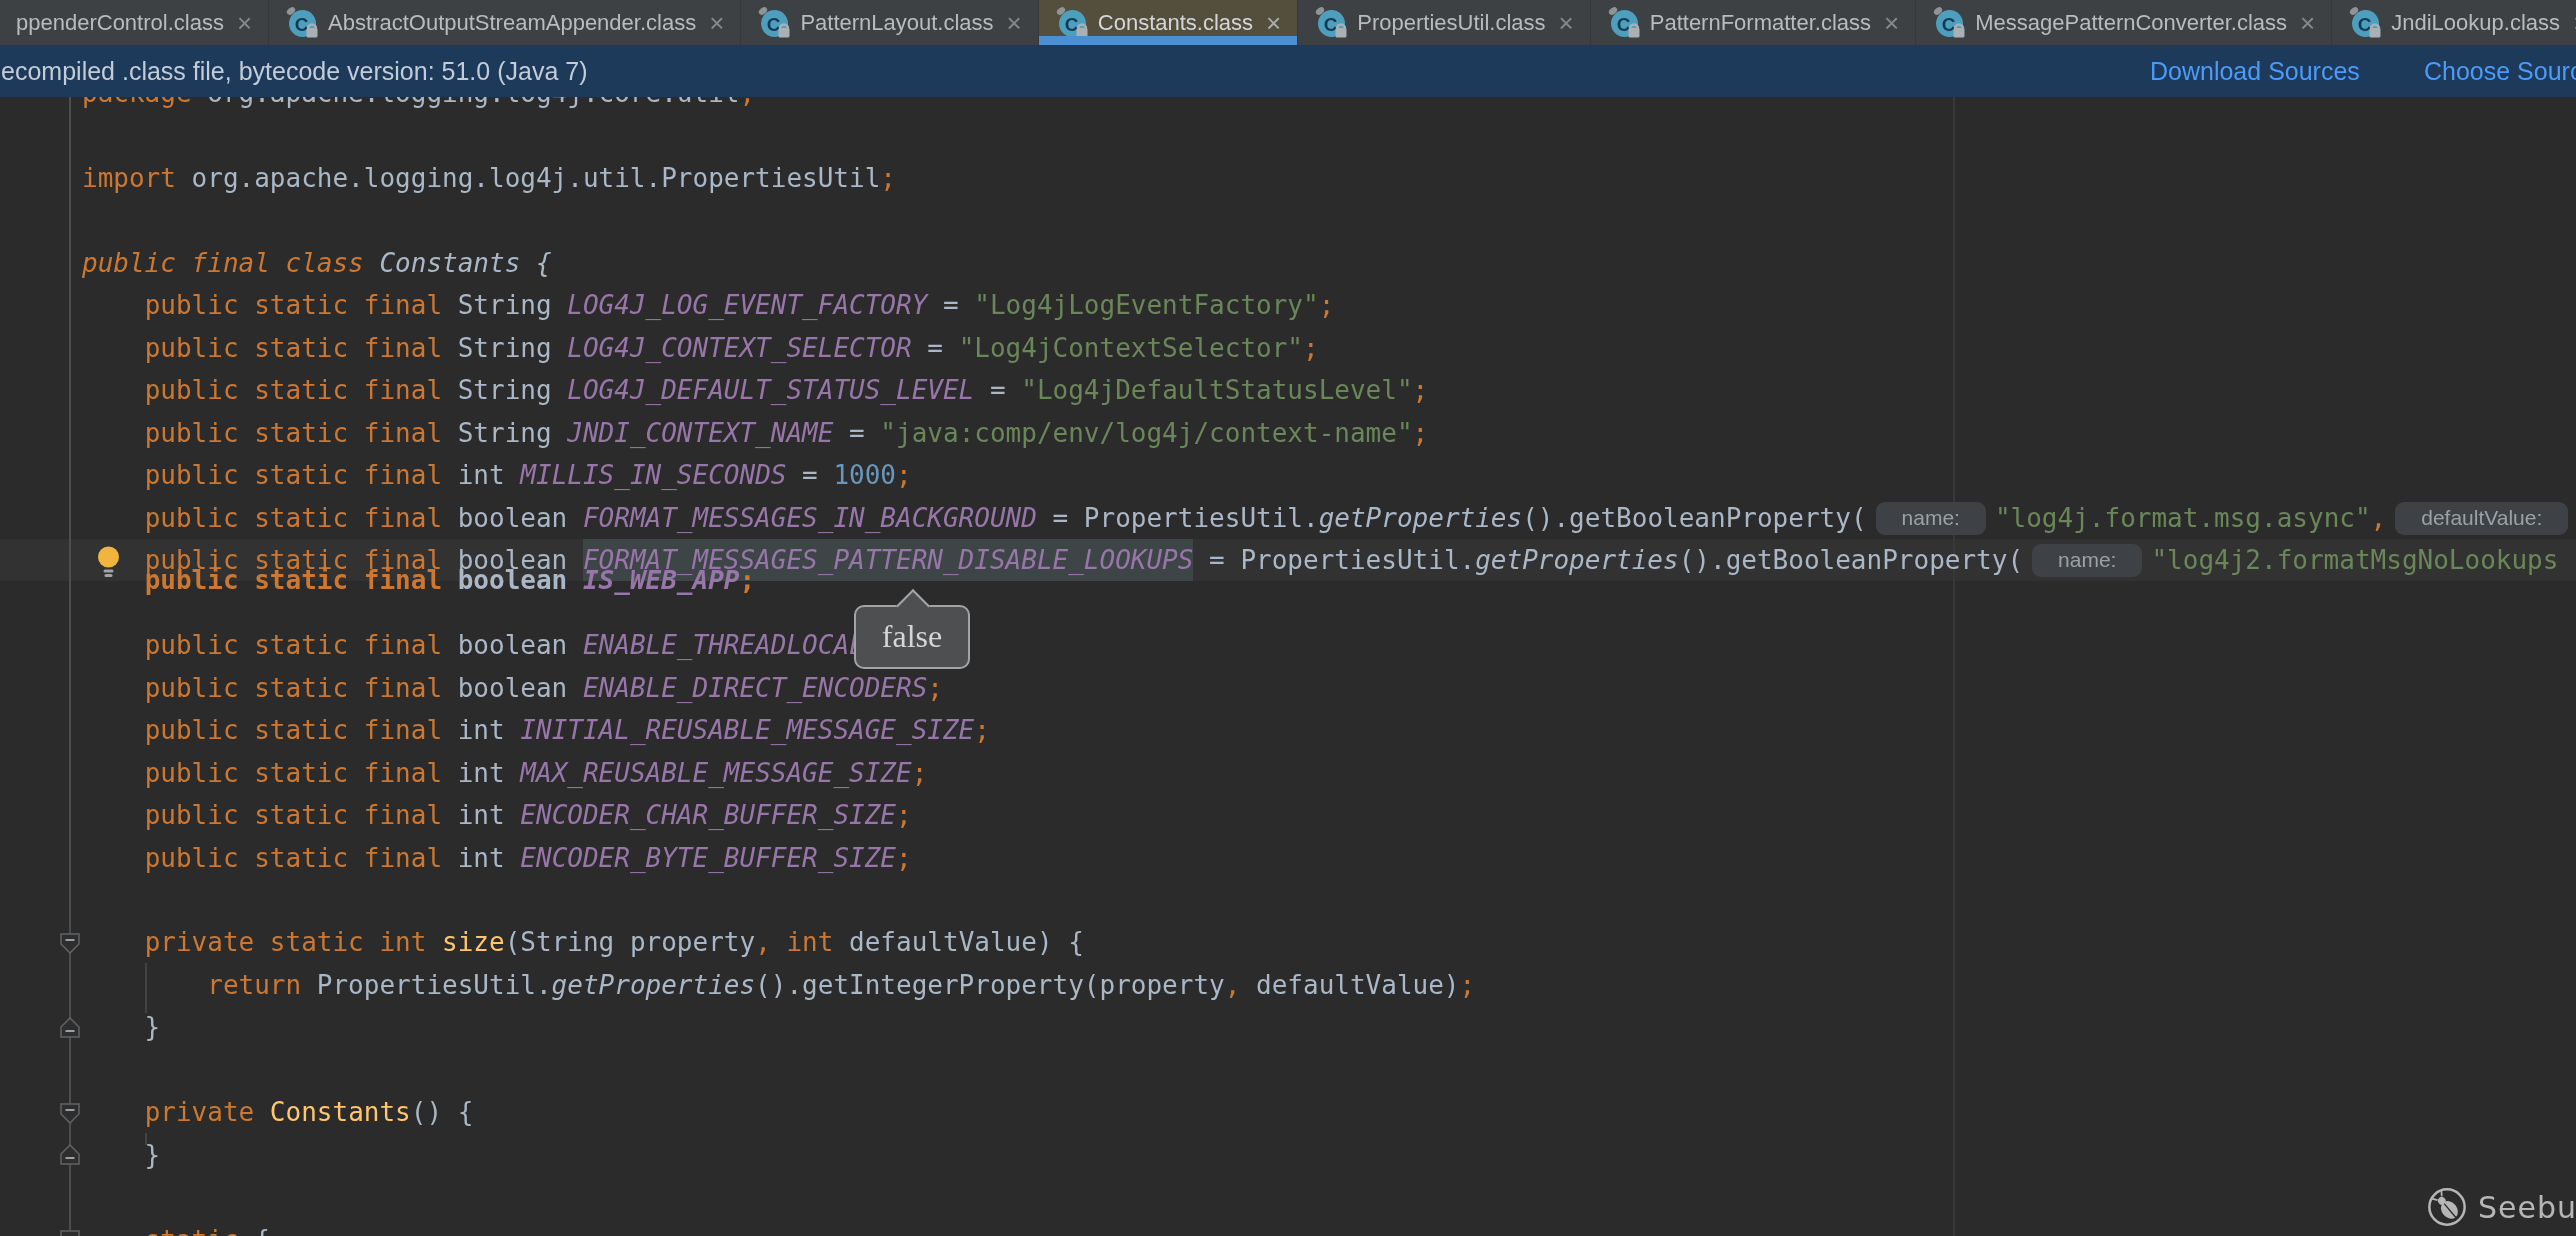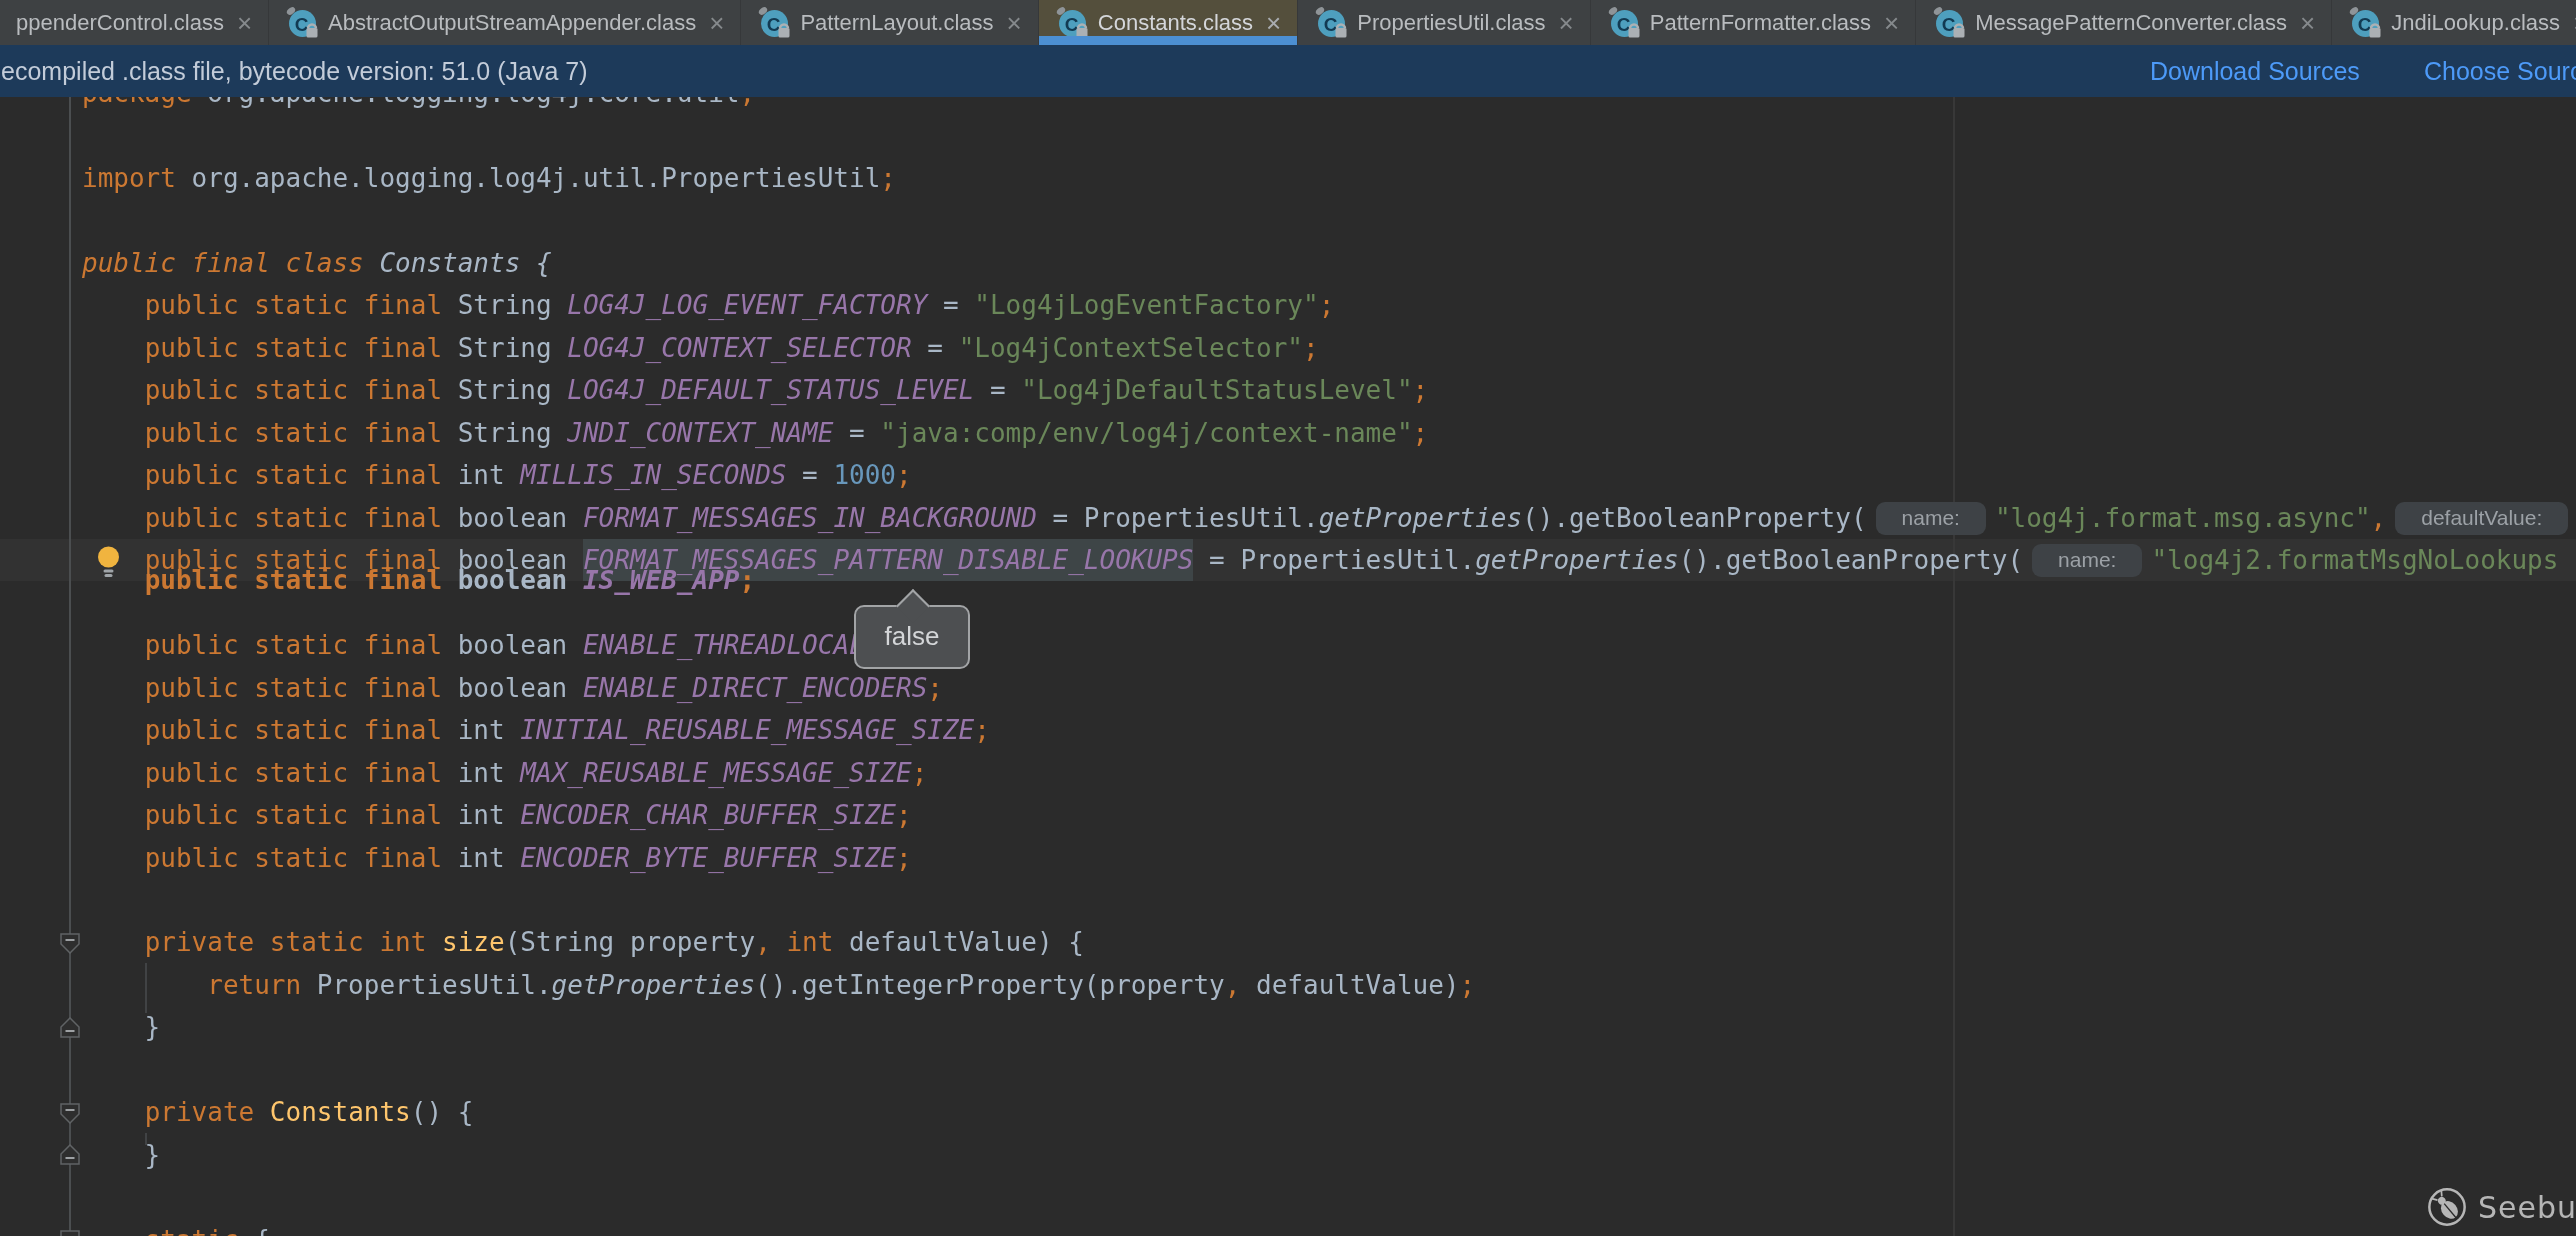--- a/index.html
+++ b/index.html
@@ -59,22 +59,22 @@
 
   
   .tooltip{position:absolute;left:854px;top:508px;width:116px;height:64px;
            background:var(--tooltip_bg,#4D4F51);border:2px solid var(--tooltip_border,#A2A4A6);
            border-radius:10px;box-sizing:border-box;z-index:6;}
   .tooltip .arrow{position:absolute;left:45px;top:-13px;width:22px;height:22px;
            background:var(--tooltip_bg,#4D4F51);transform:rotate(45deg);
            border-top:2px solid var(--tooltip_border,#A2A4A6);
            border-left:2px solid var(--tooltip_border,#A2A4A6);}
   .tooltip .tip-text{position:absolute;left:0;top:0;width:112px;height:58px;line-height:58px;
-           text-align:center;font-size:26px;color:var(--tooltip_text,#D4D6D8);
-           font-family:Liberation Sans, sans-serif;}
+           text-align:center;font-size:32px;color:var(--tooltip_text,#D4D6D8);
+           font-family:Liberation Serif, serif;}
 
   
   .watermark{position:absolute;left:2426px;top:1089px;display:flex;align-items:center;gap:10px;
              opacity:.8;z-index:7;}
   .watermark .wm-text{font-family:"DejaVu Sans",sans-serif;font-size:30px;letter-spacing:1px;
              color:var(--watermark,#D9D9D9);}
 </style>
 </head>
 <body>
 

